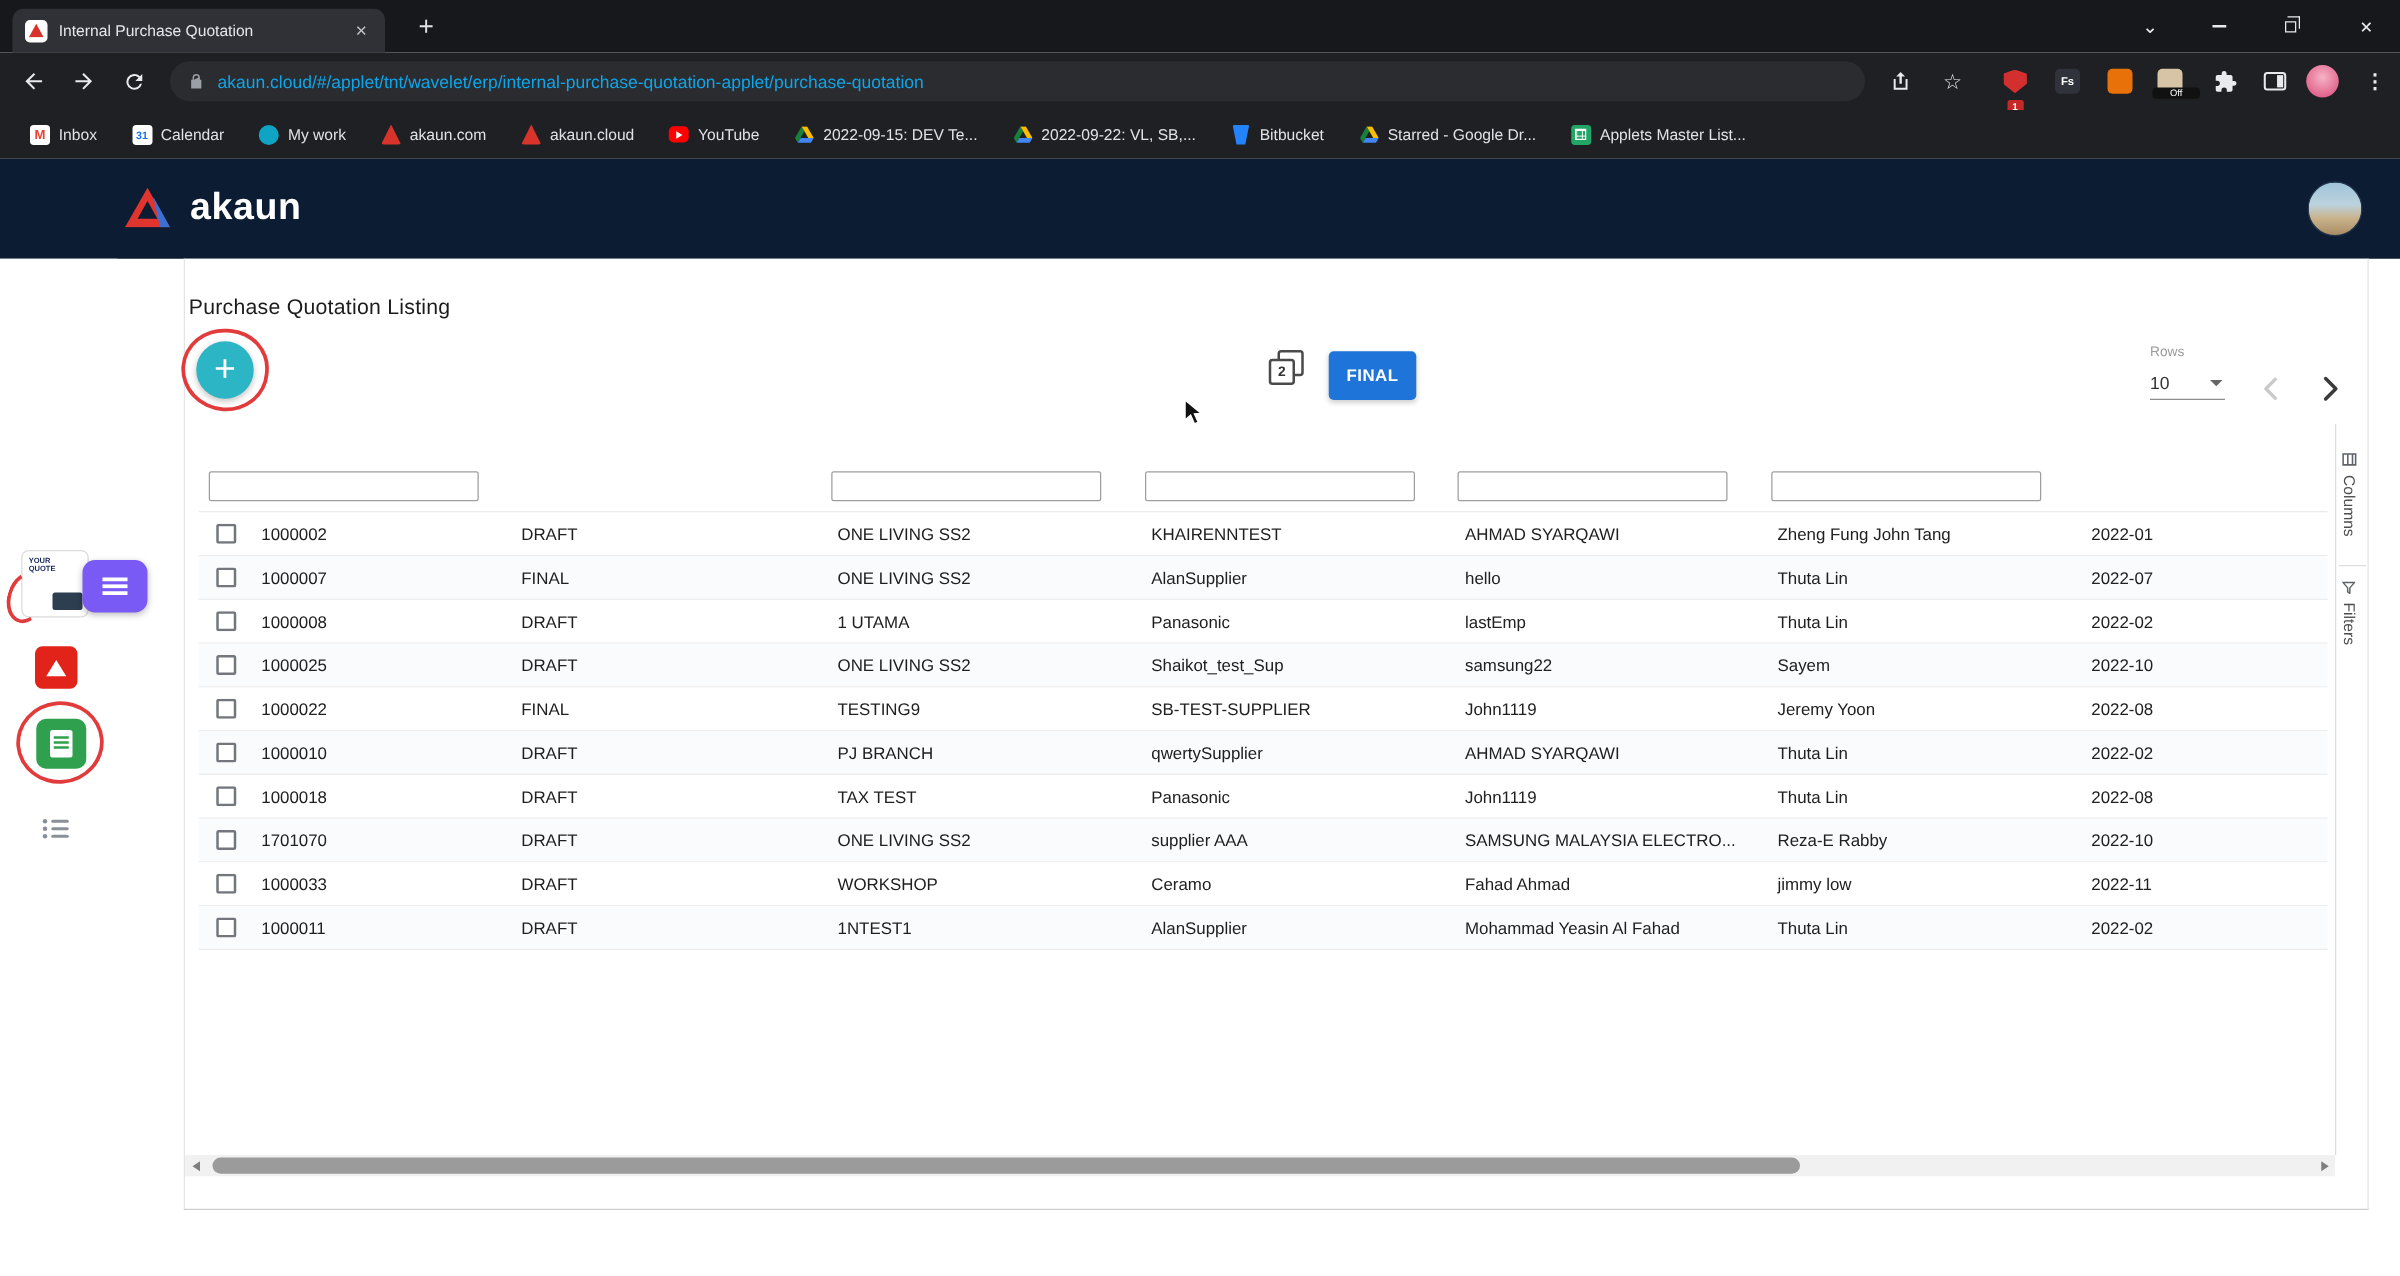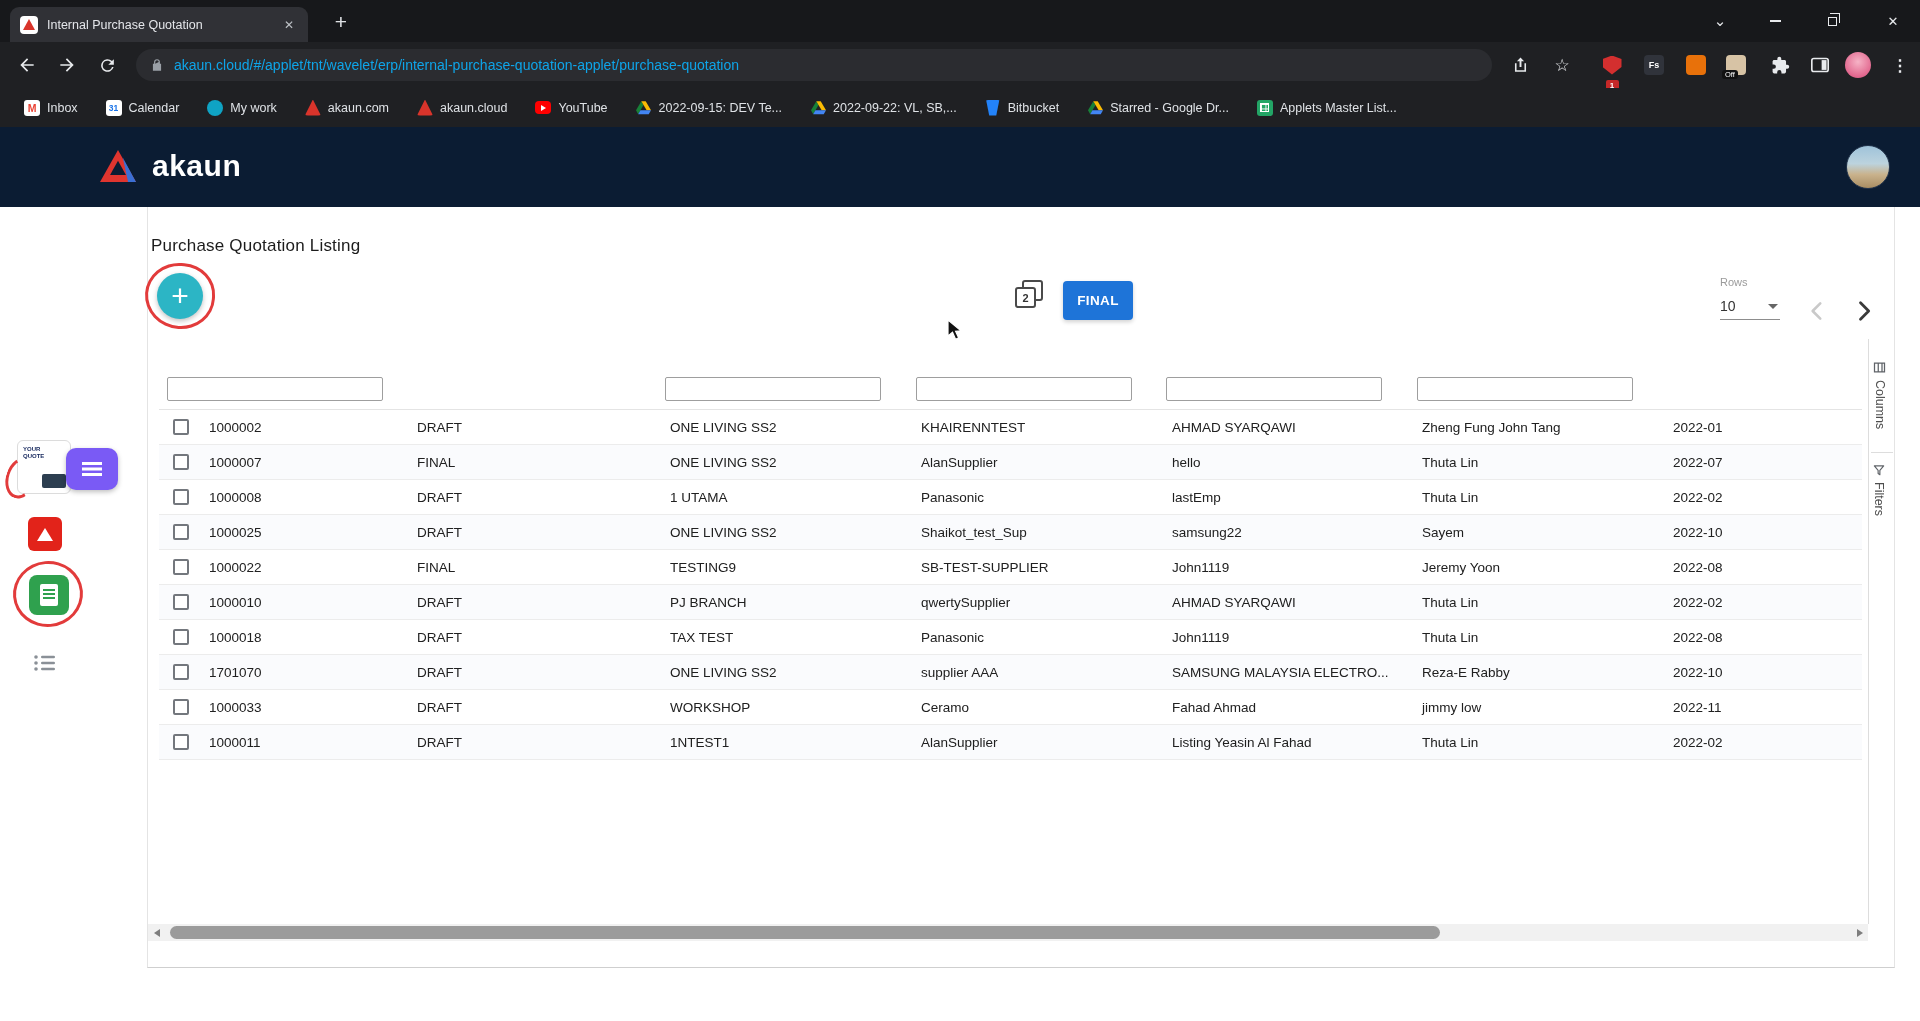--- a/index.html
+++ b/index.html
@@ -26,21 +26,21 @@
 .navbtn{position:absolute;top:6px;width:34px;height:34px;display:flex;align-items:center;justify-content:center}
 .omnibox{position:absolute;left:136px;top:7px;width:1356px;height:32px;border-radius:16px;background:#2b2c30;display:flex;align-items:center;padding:0 14px;gap:10px}
 .url{color:#0ea5e9;font-size:14px;white-space:nowrap;overflow:hidden}
 .tbicon{position:absolute;top:9px;width:28px;height:28px;display:flex;align-items:center;justify-content:center}
 .star{color:#e8eaed;font-size:17px}
 .ubl{position:relative;width:19px;height:19px;background:#d32f2f;clip-path:polygon(50% 0,100% 18%,100% 60%,50% 100%,0 60%,0 18%)}
 .ubl-badge{position:absolute;top:29px;width:13px;height:11px;background:#c62828;color:#fff;font-size:8px;font-weight:bold;display:flex;align-items:center;justify-content:center;border-radius:2px}
 .ext-fs{width:20px;height:20px;background:#30333b;border-radius:4px;color:#fff;font-size:9px;font-weight:bold;display:flex;align-items:center;justify-content:center}
 .ext-mail{width:20px;height:20px;background:#e8710a;border-radius:4px}
 .ext-wallet{position:relative;width:20px;height:20px;background:#d7c3a5;border-radius:4px}
-.off-badge{position:absolute;left:-4px;bottom:-4px;background:#111;color:#fff;font-size:7.5px;padding:1px 3px;border-radius:3px;line-height:1}
+.off-badge{position:absolute;left:-4px;bottom:-4px;background:#111;color:#fff;font-size:7.5px;padding:1px 14px;border-radius:3px;line-height:1}
 .avatar-sm{width:26px;height:26px;border-radius:50%;background:radial-gradient(circle at 50% 38%,#f6b3c6,#e2688f 70%,#c94f77)}
 .kebab{color:#e8eaed;font-size:16px;font-weight:bold}
 
 .bookmarks{position:absolute;left:0;top:88px;width:1920px;height:39px;background:#1f2023;display:flex;align-items:center;padding-left:14px;gap:8px}
 .bm{display:flex;align-items:center;gap:7px;padding:0 10px;height:28px;border-radius:14px;flex:0 0 auto}
 .bm-label{color:#dfe2e6;font-size:12.5px;white-space:nowrap}
 .bm-ic{display:inline-flex;width:16px;height:16px;align-items:center;justify-content:center}
 .bmi{width:16px;height:16px;display:inline-flex;align-items:center;justify-content:center;border-radius:3px;font-weight:bold}
 .bmi-gmail{background:#fff;color:#ea4335;font-size:10.5px}
 .bmi-cal{background:#fff;color:#1a73e8;font-size:8.5px}
@@ -508,21 +508,21 @@
       </div>
 
       <div class="trow">
         <div class="cell col-check">
           <span class="checkbox"></span>
         </div>
         <div class="cell col-doc">1000011</div>
         <div class="cell col-post">DRAFT</div>
         <div class="cell col-branch">1NTEST1</div>
         <div class="cell col-sup">AlanSupplier</div>
-        <div class="cell col-pur">Listing Yeasin Al Fahad</div>
+        <div class="cell col-pur">Mohammad Yeasin Al Fahad</div>
         <div class="cell col-cre">Thuta Lin</div>
         <div class="cell col-upd">2022-02</div>
       </div>
 
   </div>
 
   <div class="hscroll">
     <div class="hs-arrow hs-left">
         <span class="tri-l"></span>
       </div>

